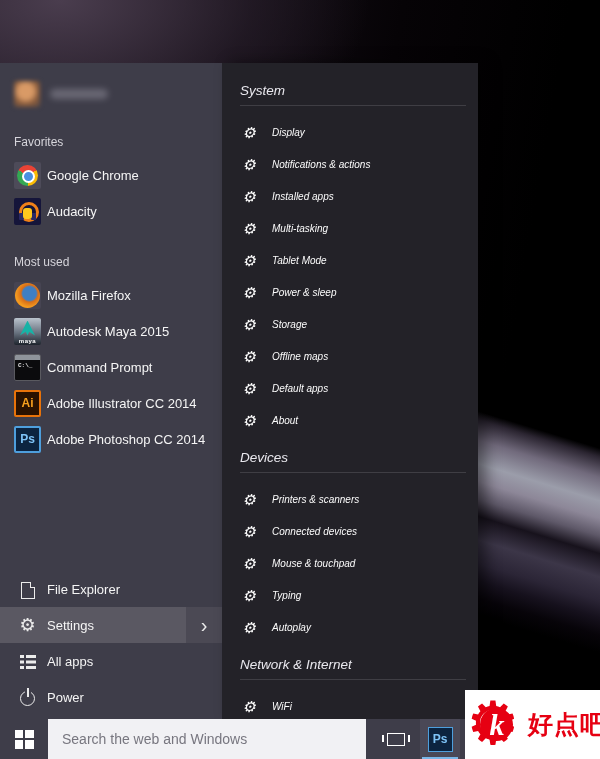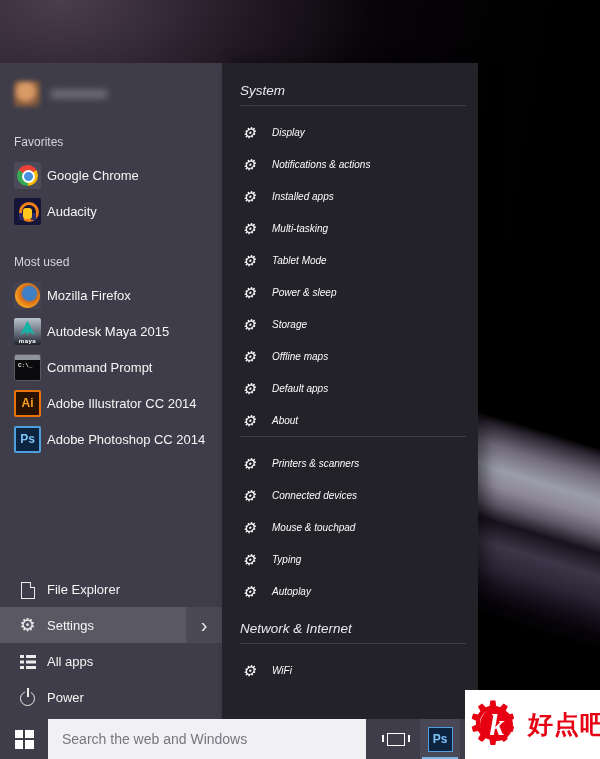--- a/index.html
+++ b/index.html
@@ -256,20 +256,21 @@
         <span class="fly-text">Offline maps</span>
       </div>
       <div class="fly-row">
         <span class="fly-gear">⚙</span>
         <span class="fly-text">Default apps</span>
       </div>
       <div class="fly-row">
         <span class="fly-gear">⚙</span>
         <span class="fly-text">About</span>
       </div>
+      <div class="fly-header">Devices</div>
       <div class="fly-divider"></div>
       <div class="fly-row">
         <span class="fly-gear">⚙</span>
         <span class="fly-text">Printers &amp; scanners</span>
       </div>
       <div class="fly-row">
         <span class="fly-gear">⚙</span>
         <span class="fly-text">Connected devices</span>
       </div>
       <div class="fly-row">

